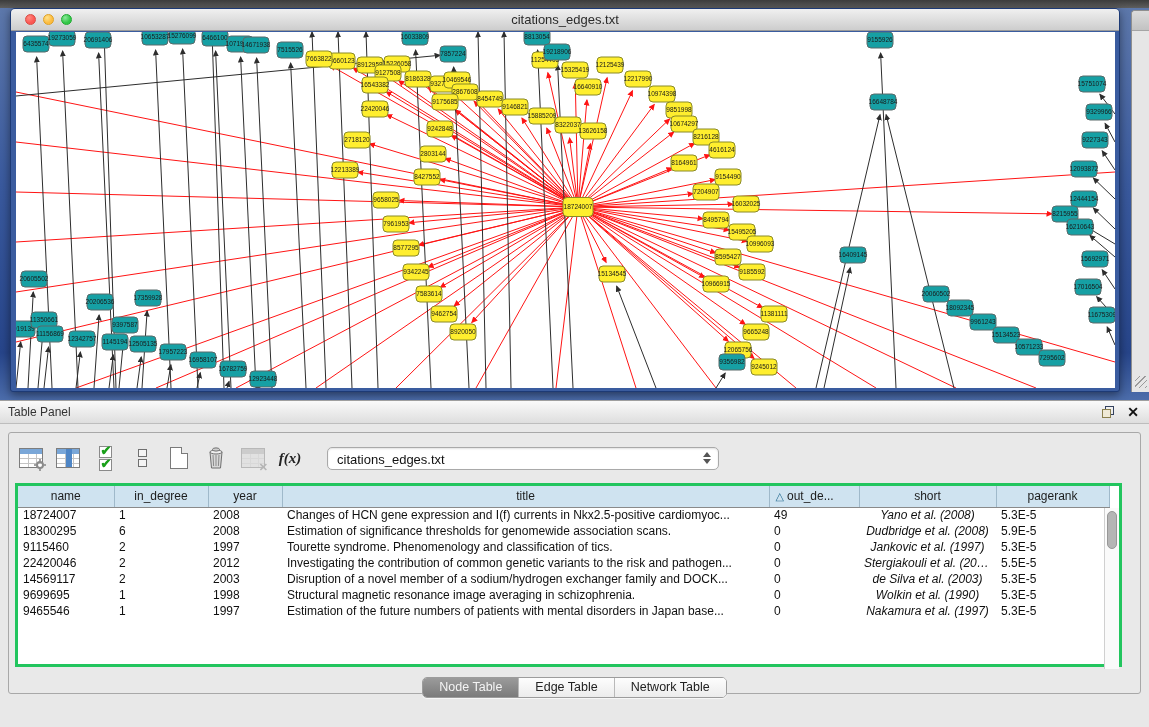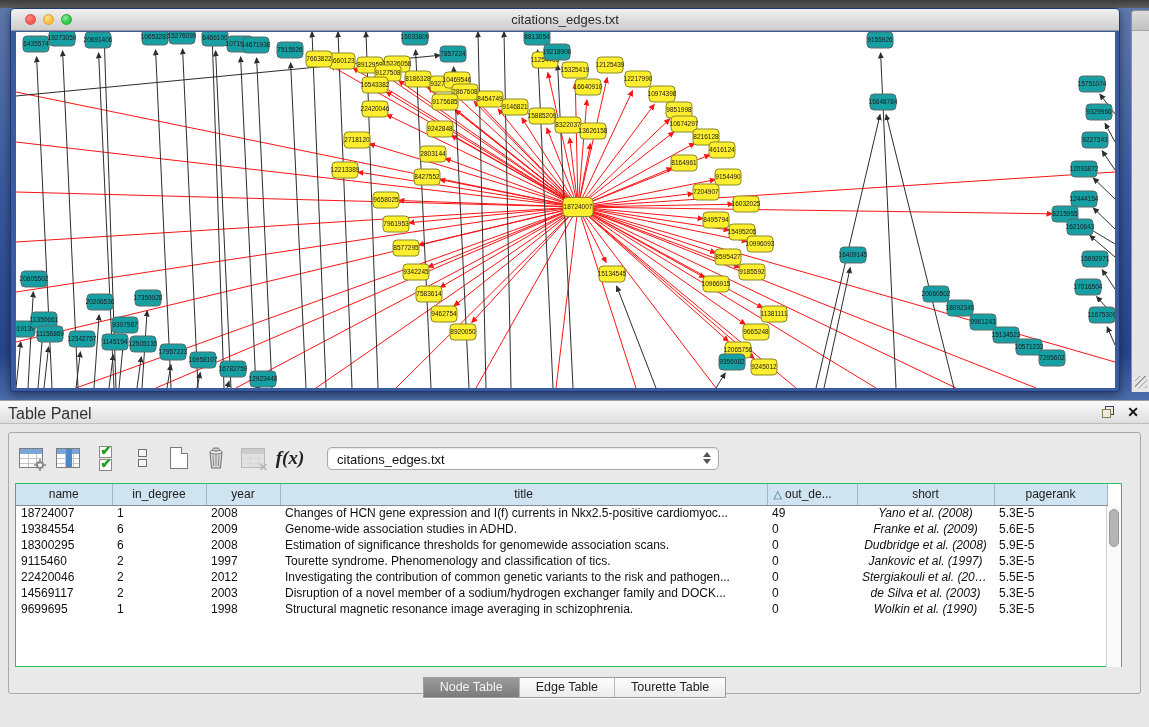--- a/index.html
+++ b/index.html
@@ -41,58 +41,58 @@
 
   
   .splitter-dot { position:absolute; left:571px; top:393px; width:9px; height:5px;
     background:#b9b9b9; border:1px solid #8a8a8a; border-radius:2px; }
 
   
   .table-panel { position:absolute; left:0; top:400px; width:1149px; height:327px;
     background:#e8e8e8; border-top:1px solid #9f9f9f; }
   .panel-titlebar { position:relative; height:23px;
     background:linear-gradient(180deg,#fafafa,#dedede); border-bottom:1px solid #bdbdbd; }
-  .panel-title { position:absolute; left:8px; top:4px; font-size:16px; color:#333; }
+  .panel-title { position:absolute; left:8px; top:4px; font-size:12px; color:#333; }
   .panel-controls { position:absolute; right:10px; top:3px; display:flex; gap:12px; align-items:center; }
   .float-ic svg { display:block; }
   .close-ic { font-size:14px; font-weight:bold; color:#111; line-height:16px; cursor:default; }
 
   .panel-body { position:absolute; left:8px; top:31px; width:1133px; height:262px;
     background:#e9e9e9; border:1px solid #a8a8a8; border-radius:3px; }
 
   .toolbar { position:absolute; left:8px; top:8px; height:34px; display:flex; align-items:center; gap:9px; }
   .tb-btn { width:28px; height:28px; display:flex; align-items:center; justify-content:center; }
   .fx { font-family:"Liberation Serif",serif; font-style:italic; font-weight:bold;
-    font-size:19px; color:#222; }
+    font-size:15px; color:#222; }
   .combo { position:relative; margin-left:14px; width:392px; height:23px; background:#fff;
     border:1px solid #a9a9a9; border-radius:5px; box-shadow:inset 0 1px 2px rgba(0,0,0,.12); }
   .combo-value { position:absolute; left:9px; top:4px; font-size:13px; color:#111; }
   .combo-arrows { position:absolute; right:7px; top:4px; display:flex; flex-direction:column; gap:2px; }
   .combo-arrows i { display:block; width:0; height:0; border-left:4px solid transparent;
     border-right:4px solid transparent; }
   .combo-arrows .up { border-bottom:5px solid #555; }
   .combo-arrows .dn { border-top:5px solid #555; }
 
   .grid-wrap { position:absolute; left:6px; top:50px; width:1107px; height:184px;
-    background:#fff; border:1px solid #22c55e; }
+    background:#fff; border:3px solid #22c55e; }
   table.data { border-collapse:collapse; table-layout:fixed; width:1091px; font-size:12px; }
   table.data th { height:21px; background:#cfe3f0; border-right:1px solid #9fb9ca;
     border-bottom:1px solid #8a8a8a; font-weight:normal; color:#1c1c1c; overflow:hidden;
     white-space:nowrap; }
   table.data td { height:16px; padding:0 5px; color:#101010; white-space:nowrap;
     overflow:hidden; text-overflow:ellipsis; }
   td.c-center { text-align:center;font-style:italic; }
   .sort-tri { color:#2a6f93; font-size:11px; margin-right:3px; }
   .vscroll { position:absolute; right:0px; top:22px; width:15px; height:161px; background:#fafafa;
     border-left:1px solid #d0d0d0; }
   .vthumb { position:absolute; left:2px; top:3px; width:10px; height:38px; background:#b5b5b5;
     border:1px solid #979797; border-radius:6px; }
 
   .tab-row { position:absolute; left:0; right:0; top:244px; display:flex; justify-content:center; }
-  .seg { display:flex; border:1px solid #9c9c9c; border-radius:0; overflow:hidden;
+  .seg { display:flex; border:1px solid #9c9c9c; border-radius:5px; overflow:hidden;
     background:#fff; box-shadow:0 1px 1px rgba(255,255,255,.7); height:21px; }
   .seg-btn { padding:2px 16px 0 16px; font-size:12.5px; color:#222;
     background:linear-gradient(180deg,#fdfdfd,#ececec); border-right:1px solid #b9b9b9; }
   .seg-btn:last-child { border-right:none; }
   .seg-btn.active { background:linear-gradient(180deg,#9b9b9b,#7b7b7b); color:#f4f4f4; }
 
   .status-bar { position:absolute; left:0; top:300px; width:1149px; height:27px;
     background:#e6e6e6; border-top:1px solid #c2c2c2; }
   .mem { position:absolute; right:38px; top:6px; font-size:11.5px; color:#222; }
   .mem-dot { position:absolute; right:16px; top:5px; width:14px; height:14px; border-radius:50%;
@@ -825,29 +825,20 @@
             <tr>
               <td>18724007</td>
               <td>1</td>
               <td>2008</td>
               <td>Changes of HCN gene expression and I(f) currents in Nkx2.5-positive cardiomyoc...</td>
               <td>49</td>
               <td class="c-center">Yano et al. (2008)</td>
               <td>5.3E-5</td>
             </tr>
             <tr>
-              <td>19384554</td>
-              <td>6</td>
-              <td>2009</td>
-              <td>Genome-wide association studies in ADHD.</td>
-              <td>0</td>
-              <td class="c-center">Franke et al. (2009)</td>
-              <td>5.6E-5</td>
-            </tr>
-            <tr>
               <td>18300295</td>
               <td>6</td>
               <td>2008</td>
               <td>Estimation of significance thresholds for genomewide association scans.</td>
               <td>0</td>
               <td class="c-center">Dudbridge et al. (2008)</td>
               <td>5.9E-5</td>
             </tr>
             <tr>
               <td>9115460</td>
@@ -878,29 +869,38 @@
             </tr>
             <tr>
               <td>9699695</td>
               <td>1</td>
               <td>1998</td>
               <td>Structural magnetic resonance image averaging in schizophrenia.</td>
               <td>0</td>
               <td class="c-center">Wolkin et al. (1990)</td>
               <td>5.3E-5</td>
             </tr>
+            <tr>
+              <td>9465546</td>
+              <td>1</td>
+              <td>1997</td>
+              <td>Estimation of the future numbers of patients with mental disorders in Japan base...</td>
+              <td>0</td>
+              <td class="c-center">Nakamura et al. (1997)</td>
+              <td>5.3E-5</td>
+            </tr>
           </tbody>
       </table>
       <div class="vscroll">
         <div class="vthumb"></div>
       </div>
     </div>
 
     <div class="tab-row">
       <div class="seg" id="tab-seg">
           <span class="seg-btn active">Node Table</span>
           <span class="seg-btn">Edge Table</span>
-          <span class="seg-btn">Tourette Table</span>
+          <span class="seg-btn">Network Table</span>
         </div>
     </div>
   </div>
 
 </div>
 
 </body></html>

